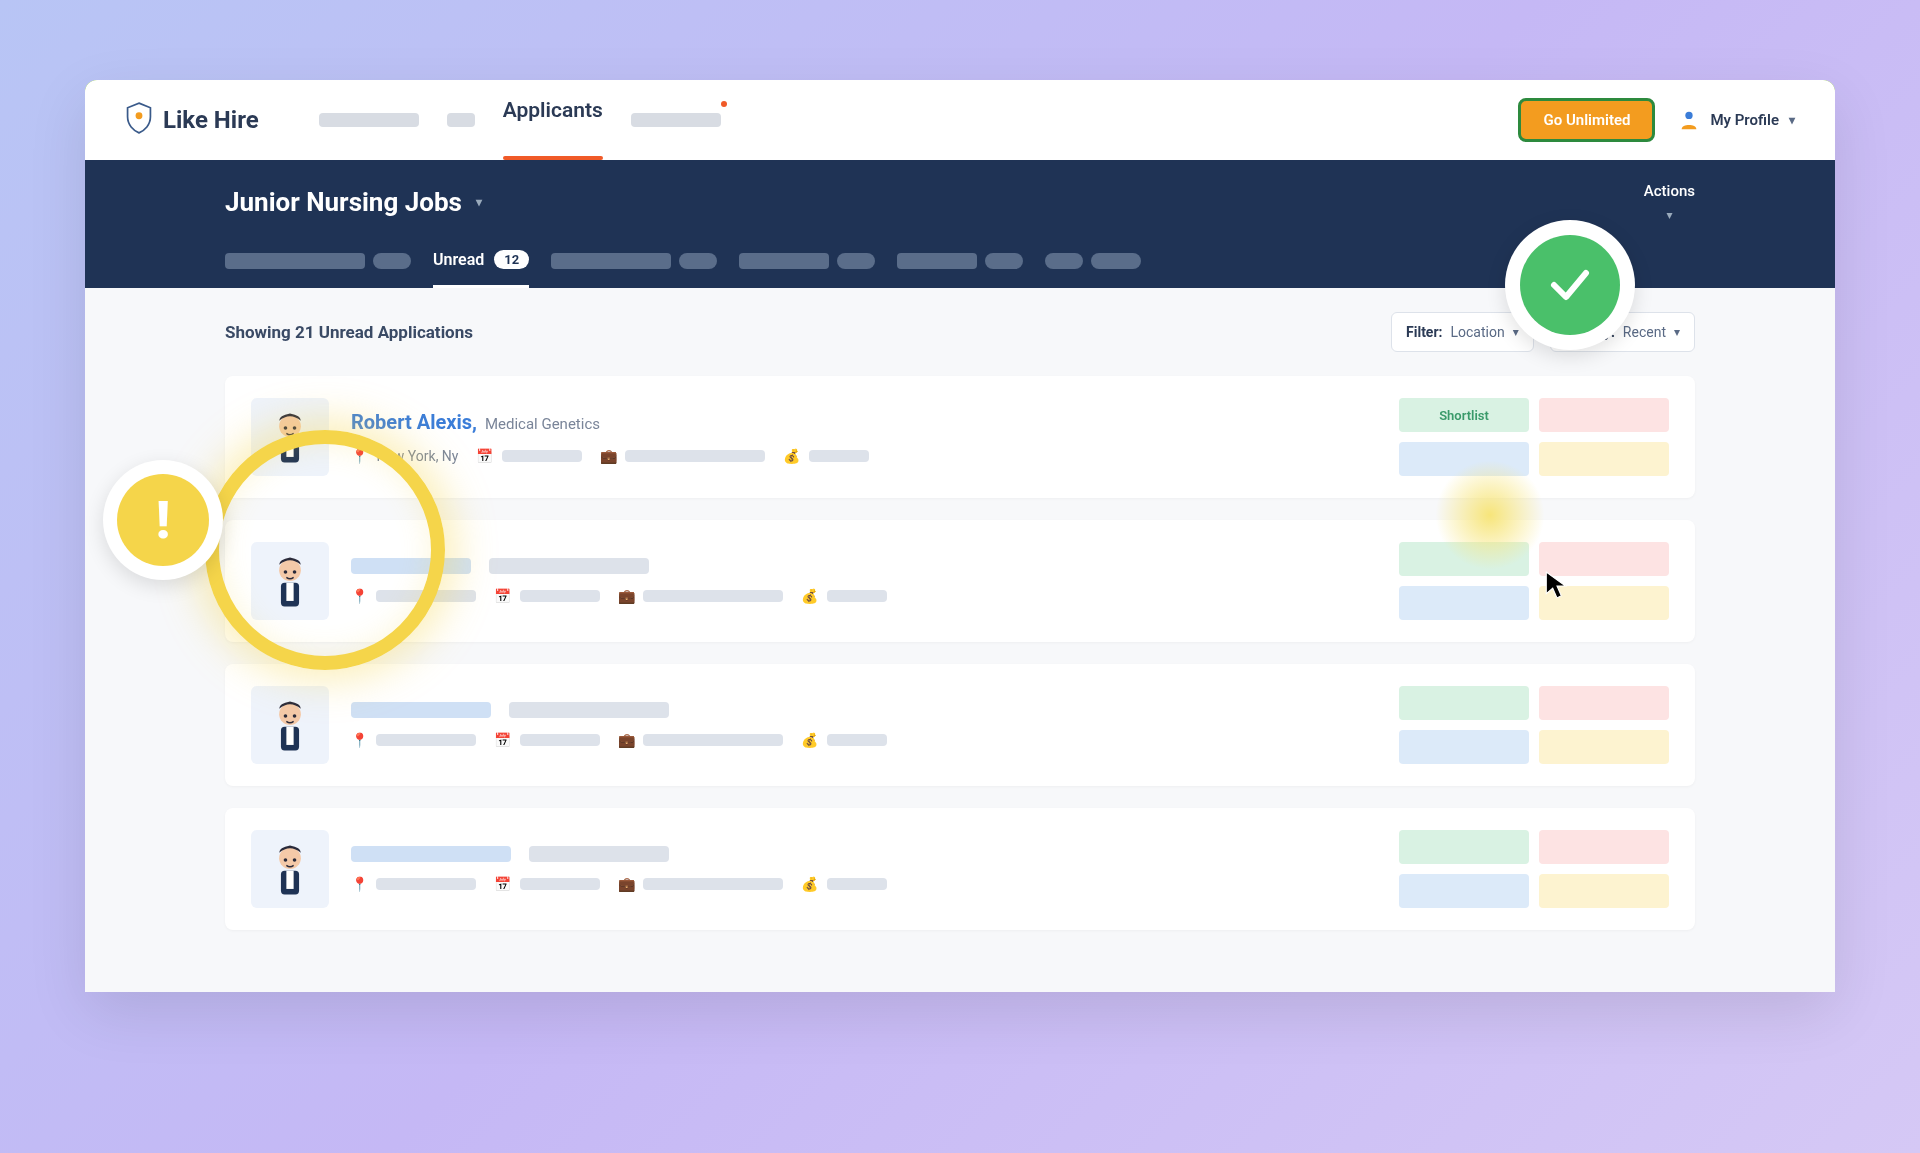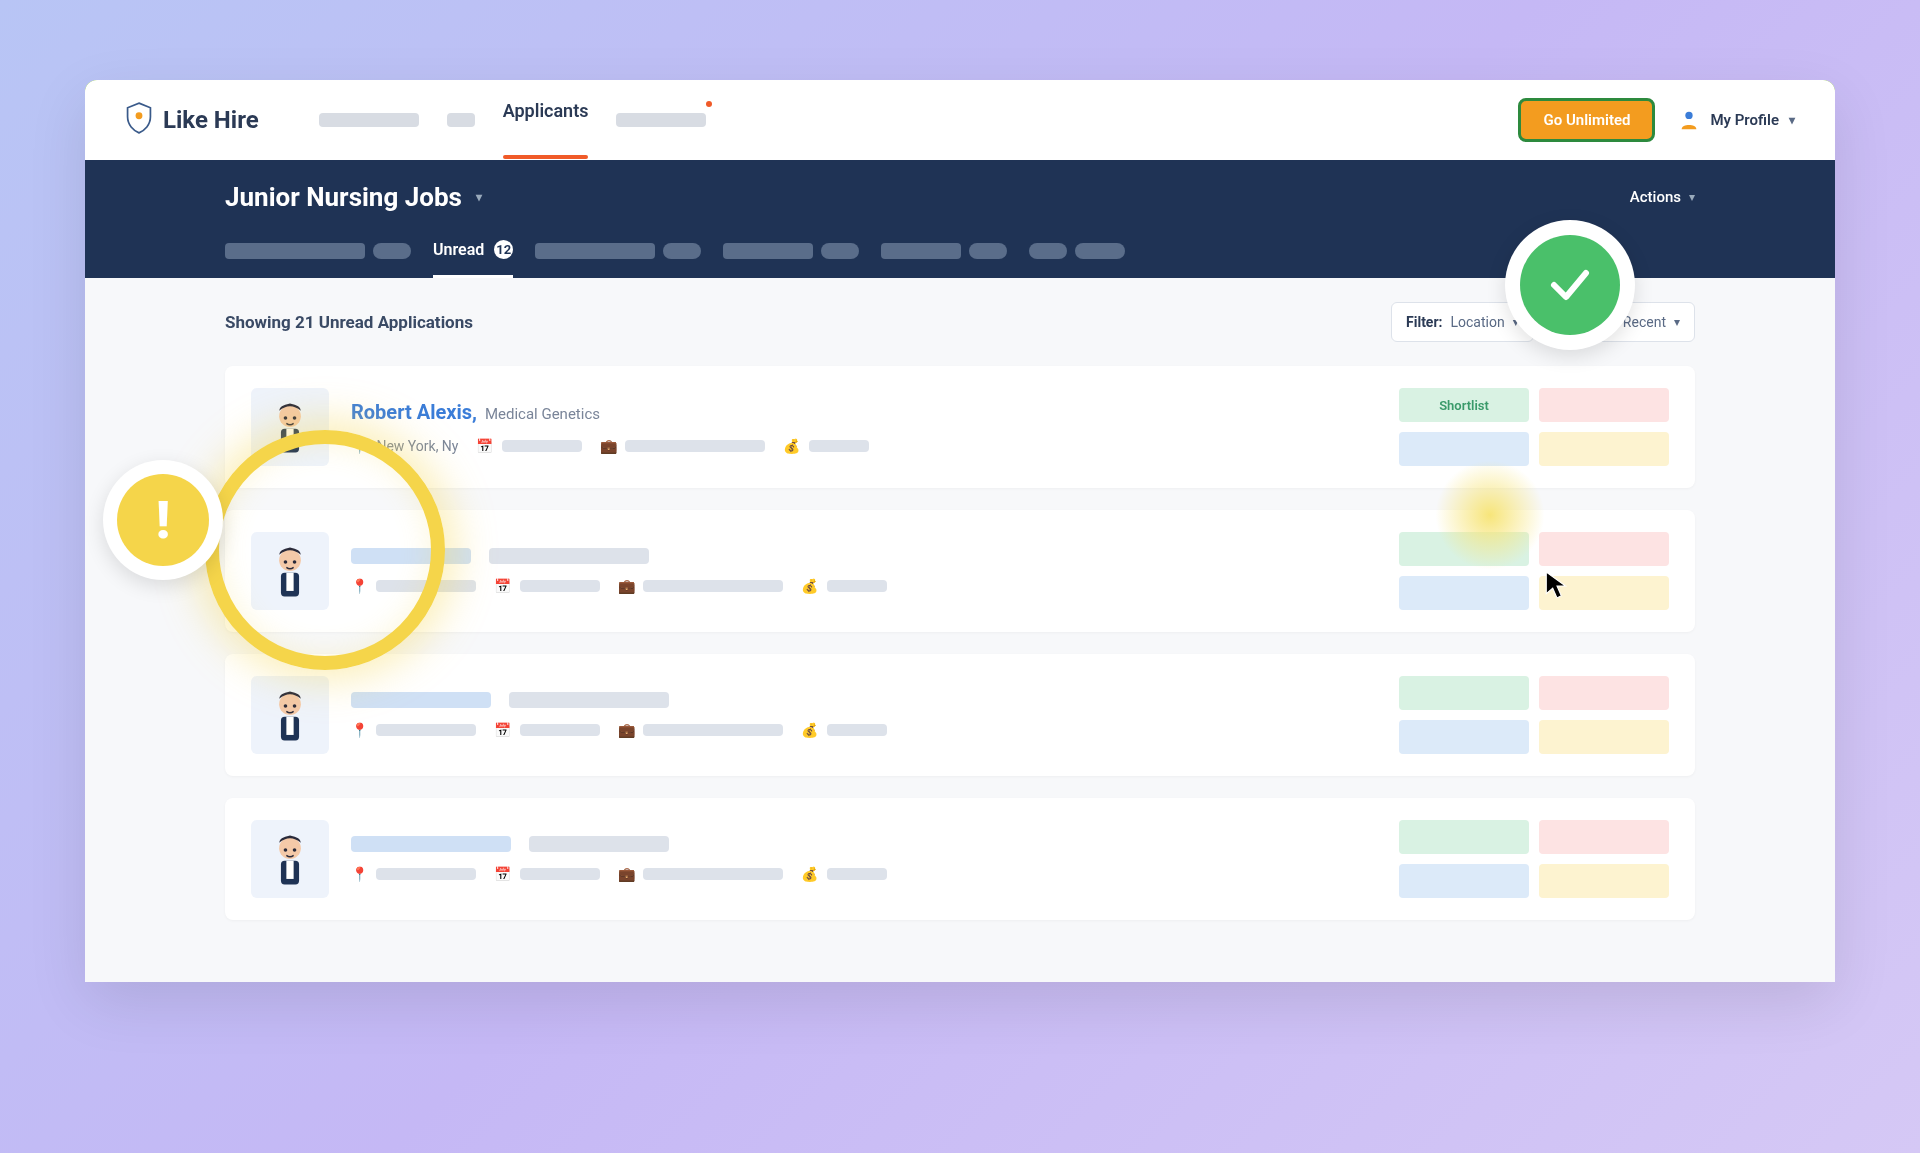--- a/index.html
+++ b/index.html
@@ -30,21 +30,21 @@
   }
   .logo-wrap { display: flex; align-items: center; gap: 10px; }
   .logo-icon svg { width: 28px; height: 32px; }
   .logo-text { font-size: 24px; font-weight: 700; color: #2b3a55; }
   .nav-tabs { display: flex; gap: 28px; margin-left: 60px; align-items: center; }
   .nav-placeholder { background: #d8dce3; border-radius: 4px; }
   .nav-placeholder.w1 { width: 100px; height: 14px; }
   .nav-placeholder.w2 { width: 28px; height: 14px; }
   .nav-placeholder.w3 { width: 90px; height: 14px; position: relative; }
   .nav-placeholder.w3::after { content:""; position:absolute; top:-12px; right:-6px; width:6px; height:6px; background:#f05a28; border-radius:50%; }
-  .nav-active { color: #2b3a55; font-weight: 600; font-size: 18px; position: relative; padding-bottom: 20px; }
+  .nav-active { color: #2b3a55; font-weight: 600; font-size: 21px; position: relative; padding-bottom: 20px; }
   .nav-active::after { content:""; position:absolute; bottom:-18px; left:0; right:0; height:4px; background:#f05a28; border-radius:2px; }
   .header-right { margin-left: auto; display: flex; align-items: center; gap: 23px; }
   .btn-unlimited {
     background: #f39c1f; color:#fff; border:3px solid #2d8a3e;
     padding: 10px 22px; border-radius: 8px; font-weight:600; font-size:15px;
   }
   .profile-wrap { display:flex; align-items:center; gap:10px; color:#2b3a55; font-weight:600; font-size:15px; }
   .profile-avatar { width:22px; height:22px; }
   .chev { font-size:12px; color:#5a6a85; }
 
@@ -53,26 +53,26 @@
     background: #1f3355;
     color: #fff;
     padding: 22px 40px 0 40px;
     position: relative;
   }
   .deco-dots { position:absolute; top:18px; width:70px; height:50px; opacity:0.35; }
   .deco-dots.left { left:20px; }
   .deco-dots.right { right:20px; }
   .job-title-row { display:flex; align-items:center; justify-content:space-between; padding: 0 100px 0 100px; }
   .job-title { display:flex; align-items:center; gap:14px; font-size:26px; font-weight:700; }
-  .actions-drop { display:flex; align-items:center; gap:8px; font-size:15px; font-weight:500; }
+  .actions-drop { display:flex; align-items:center; gap:8px; font-size:15px; font-weight:500;flex-direction:column; }
   .subtabs { display:flex; gap:22px; padding: 28px 100px 0 100px; align-items:center; }
   .subtab-ph { background:#5a6d8a; border-radius:4px; height:16px; }
   .subtab-ph.wA{width:140px;} .subtab-ph.wB{width:38px; border-radius:10px;}
   .subtab-active { display:flex; align-items:center; gap:10px; background:transparent; color:#fff; font-weight:600; font-size:16px; padding-bottom:16px; border-bottom:3px solid #fff; }
-  .subtab-badge { background:#fff; color:#1f3355; border-radius:12px; padding:2px 2px; font-size:13px; font-weight:700; }
+  .subtab-badge { background:#fff; color:#1f3355; border-radius:12px; padding:2px 10px; font-size:13px; font-weight:700; }
   .subtab-group { display:flex; gap:8px; align-items:center; padding-bottom:16px; }
 
   
   .toolbar {
     background:#f7f8fa;
     padding: 24px 140px;
     display:flex;
     align-items:center;
     gap: 20px;
   }

